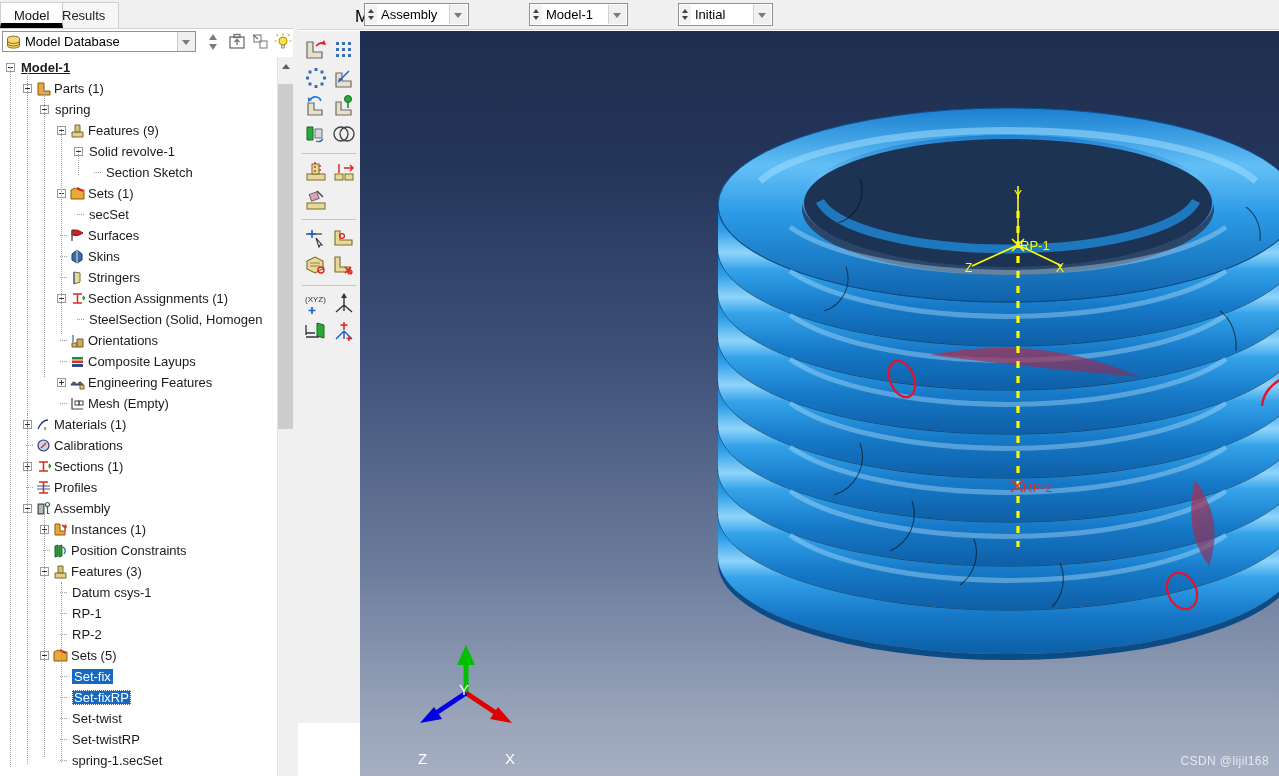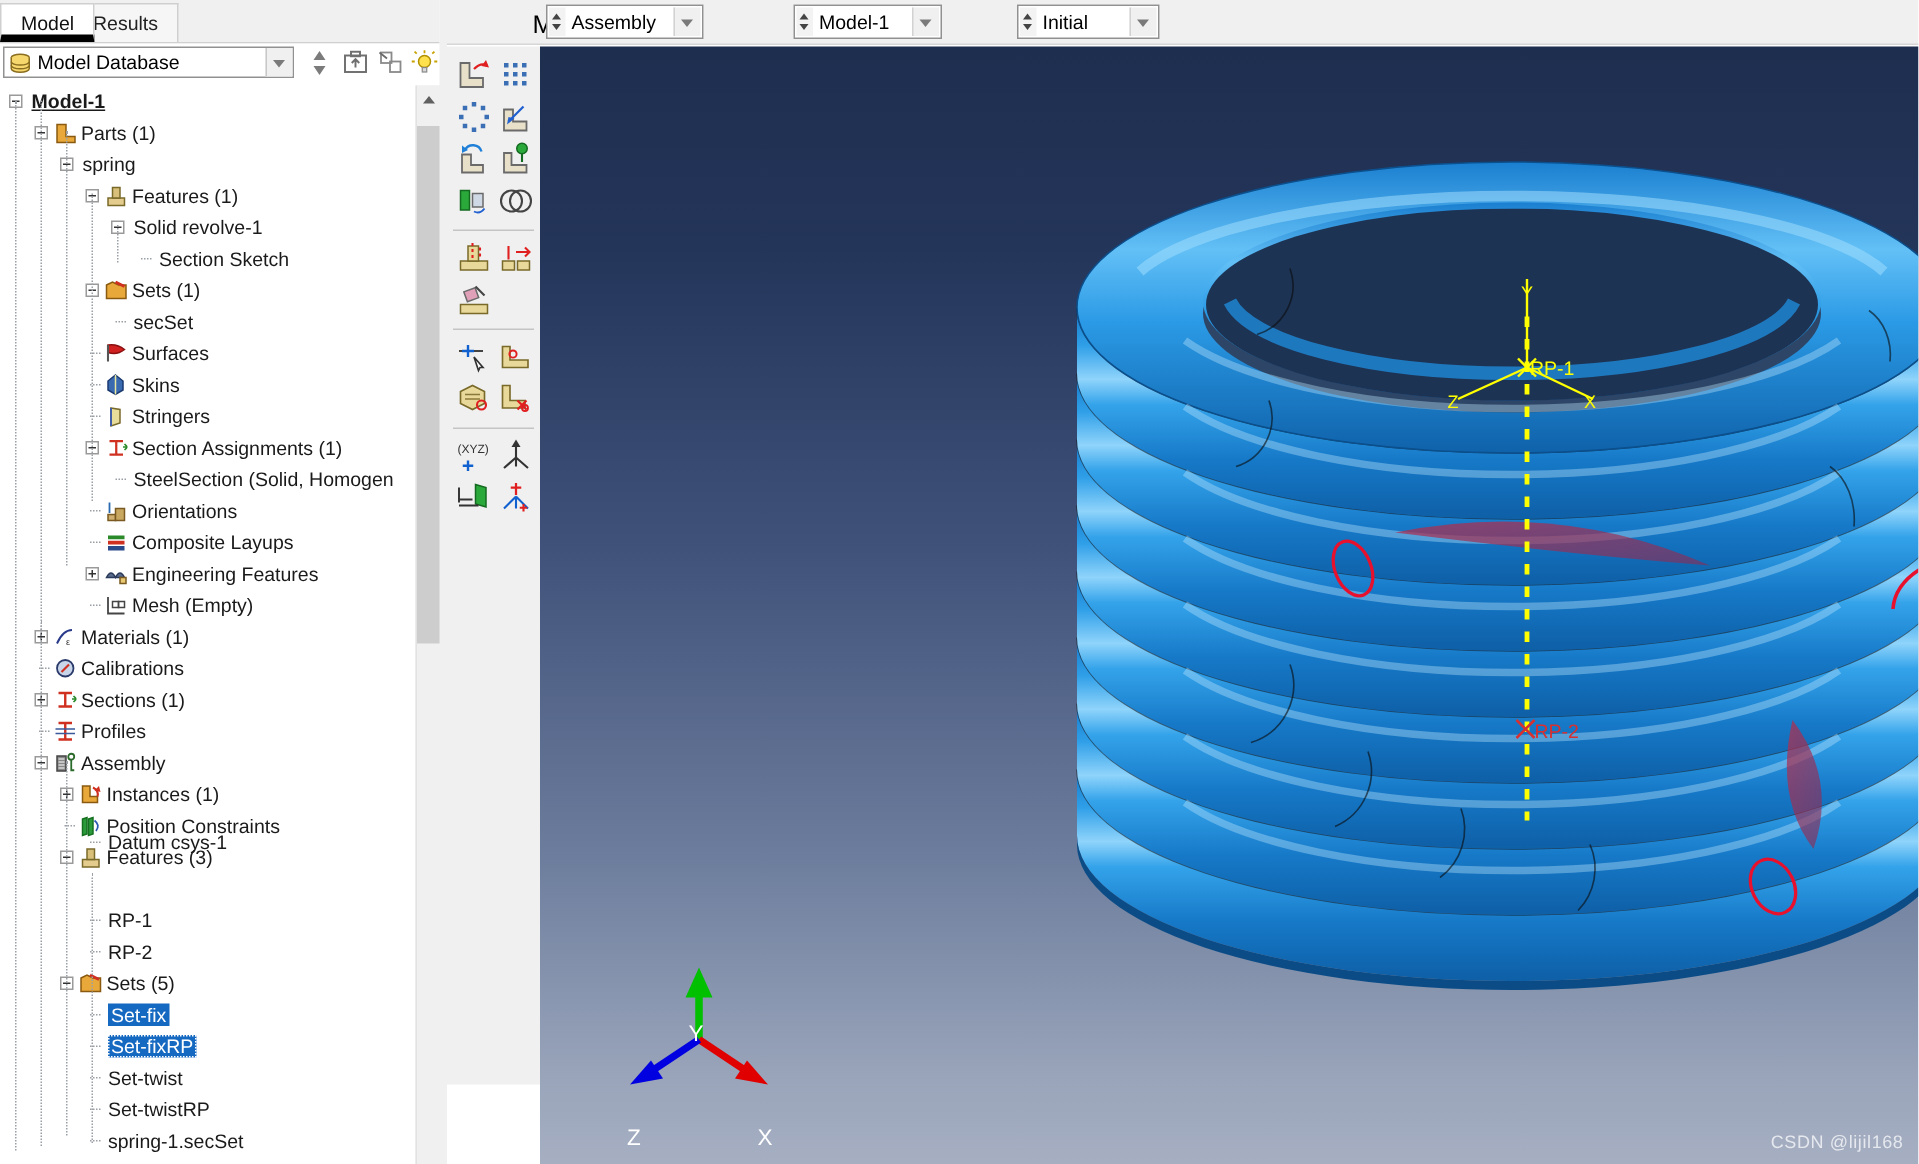--- a/index.html
+++ b/index.html
@@ -251,21 +251,21 @@
         <div class="trow" style="top: 42px;">
           <span class="tbox" style="left: 40px;"></span>
           <span class="tlabel" style="left: 55px;">spring</span>
         </div>
         <div class="trow" style="top: 63px;">
           <span class="tbox" style="left: 57px;"></span>
           <span class="ticon" style="left: 70px;"><svg width="15" height="15" viewBox="0 0 15 15">
               <path d="M2 9 h11 v5 H2 Z" fill="#e3cc8e" stroke="#7a6a2a" stroke-width="1"></path>
               <path d="M5 2 h5 v7 H5 Z" fill="#d8c07a" stroke="#7a6a2a" stroke-width="1"></path>
             </svg></span>
-          <span class="tlabel" style="left: 88px;">Features (1)</span>
+          <span class="tlabel" style="left: 88px;">Features (9)</span>
         </div>
         <div class="trow" style="top: 84px;">
           <span class="tbox" style="left: 74px;"></span>
           <span class="tlabel" style="left: 89px;">Solid revolve-1</span>
         </div>
         <div class="trow" style="top: 105px;">
           <span class="hline" style="left: 94px; top: 10px; width: 7px;"></span>
           <span class="tlabel" style="left: 106px;">Section Sketch</span>
         </div>
         <div class="trow" style="top: 126px; padding-left: 11px;">
@@ -412,21 +412,21 @@
           <span class="tlabel" style="left: 71px;">Position Constraints</span>
         </div>
         <div class="trow" style="top: 504px;">
           <span class="tbox" style="left: 40px;"></span>
           <span class="ticon" style="left: 53px;"><svg width="15" height="15" viewBox="0 0 15 15">
               <path d="M2 9 h11 v5 H2 Z" fill="#e3cc8e" stroke="#7a6a2a" stroke-width="1"></path>
               <path d="M5 2 h5 v7 H5 Z" fill="#d8c07a" stroke="#7a6a2a" stroke-width="1"></path>
             </svg></span>
           <span class="tlabel" style="left: 71px;">Features (3)</span>
         </div>
-        <div class="trow" style="top: 494px;">
+        <div class="trow" style="top: 525px;">
           <span class="hline" style="left: 60px; top: 10px; width: 7px;"></span>
           <span class="tlabel" style="left: 72px;">Datum csys-1</span>
         </div>
         <div class="trow" style="top: 546px;">
           <span class="hline" style="left: 60px; top: 10px; width: 7px;"></span>
           <span class="tlabel" style="left: 72px;">RP-1</span>
         </div>
         <div class="trow" style="top: 567px;">
           <span class="hline" style="left: 60px; top: 10px; width: 7px;"></span>
           <span class="tlabel" style="left: 72px;">RP-2</span>

